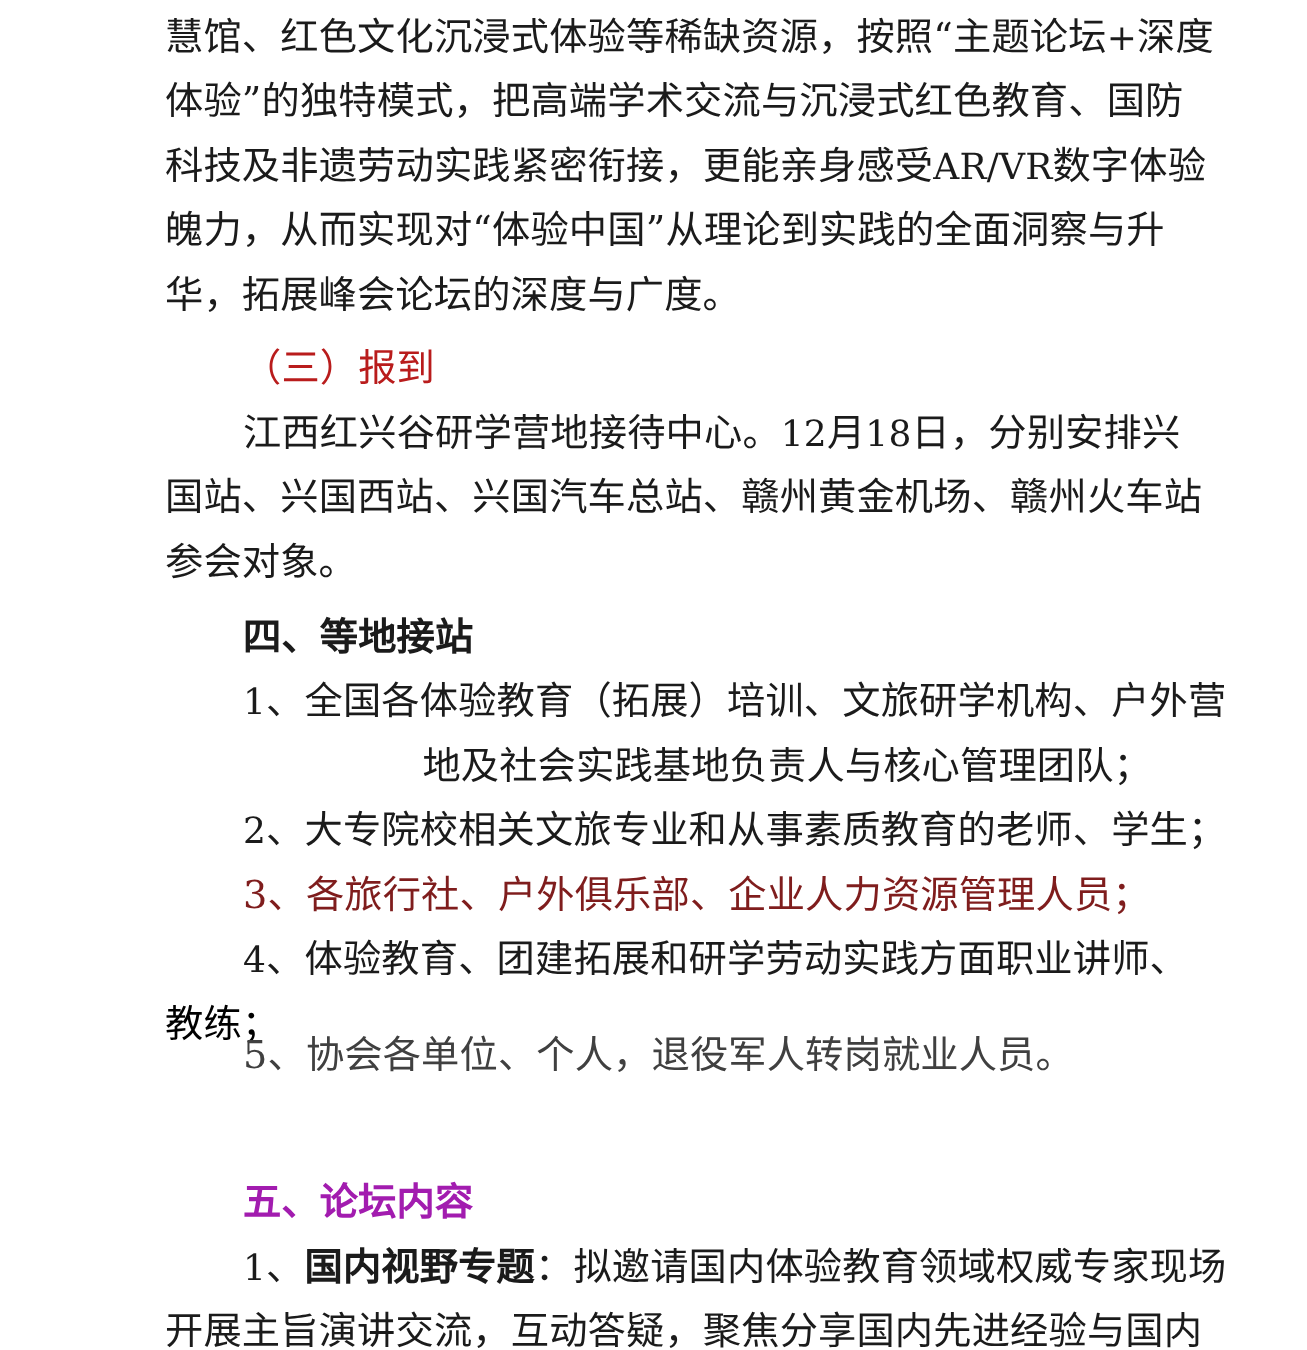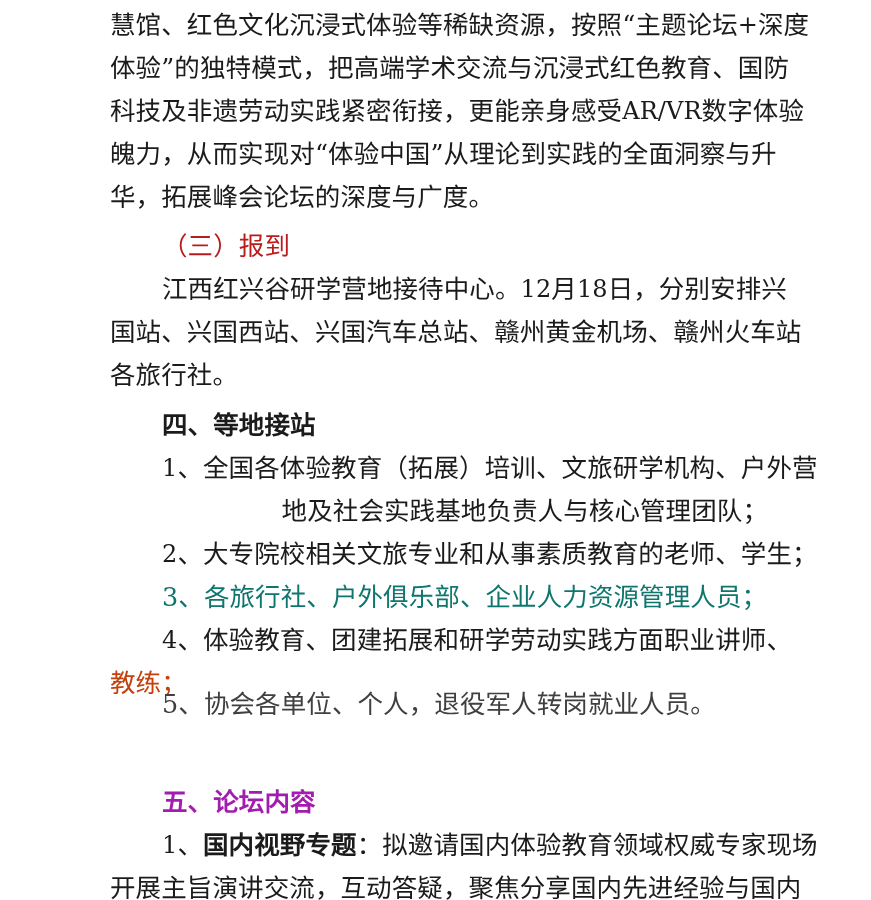--- a/index.html
+++ b/index.html
@@ -244,21 +244,21 @@
         <span>金</span>
         <span>机</span>
         <span>场</span>
         <span>、</span>
         <span>赣</span>
         <span>州</span>
         <span>火</span>
         <span>车</span>
         <span>站</span>
       </div>
-      <div class="ln" style="top: 354px; color: rgb(27, 27, 27);"><span>各旅行社。</span></div>
+      <div class="ln" style="top: 354px; color: rgb(27, 27, 27);"><span>参会对象。</span></div>
       <div class="ln ind" style="top: 404px; color: rgb(27, 27, 27);"><span class="bold">四、等地接站</span></div>
       <div class="ln ind just" style="top: 447px; color: rgb(27, 27, 27);">
         <span class="lat">1</span>
         <span>、</span>
         <span>全</span>
         <span>国</span>
         <span>各</span>
         <span>体</span>
         <span>验</span>
         <span>教</span>
@@ -303,21 +303,21 @@
         <span>教</span>
         <span>育</span>
         <span>的</span>
         <span>老</span>
         <span>师</span>
         <span>、</span>
         <span>学</span>
         <span>生</span>
         <span>；</span>
       </div>
-      <div class="ln ind" style="top: 576px; color: #0f766e;"><span>3、各旅行社、户外俱乐部、企业人力资源管理人员；</span></div>
+      <div class="ln ind" style="top: 576px; color: #7f1d1d;"><span>3、各旅行社、户外俱乐部、企业人力资源管理人员；</span></div>
       <div class="ln ind just" style="top: 619px; color: rgb(27, 27, 27);">
         <span class="lat">4</span>
         <span>、</span>
         <span>体</span>
         <span>验</span>
         <span>教</span>
         <span>育</span>
         <span>、</span>
         <span>团</span>
         <span>建</span>
@@ -331,21 +331,21 @@
         <span>实</span>
         <span>践</span>
         <span>方</span>
         <span>面</span>
         <span>职</span>
         <span>业</span>
         <span>讲</span>
         <span>师</span>
         <span>、</span>
       </div>
-      <div class="ln" style="top: 662px; color: #c2410c;"><span>教练；</span></div>
+      <div class="ln" style="top: 662px; color: #000000;"><span>教练；</span></div>
       <div class="ln ind" style="top: 683px; color: #404040;"><span>5、协会各单位、个人，退役军人转岗就业人员。</span></div>
       <div class="ln ind" style="top: 781px; color: #a21caf;"><span class="bold">五、论坛内容</span></div>
       <div class="ln ind just" style="top: 824px; color: rgb(27, 27, 27);">
         <span class="lat">1</span>
         <span>、</span>
         <span class="bold">国</span>
         <span class="bold">内</span>
         <span class="bold">视</span>
         <span class="bold">野</span>
         <span class="bold">专</span>

